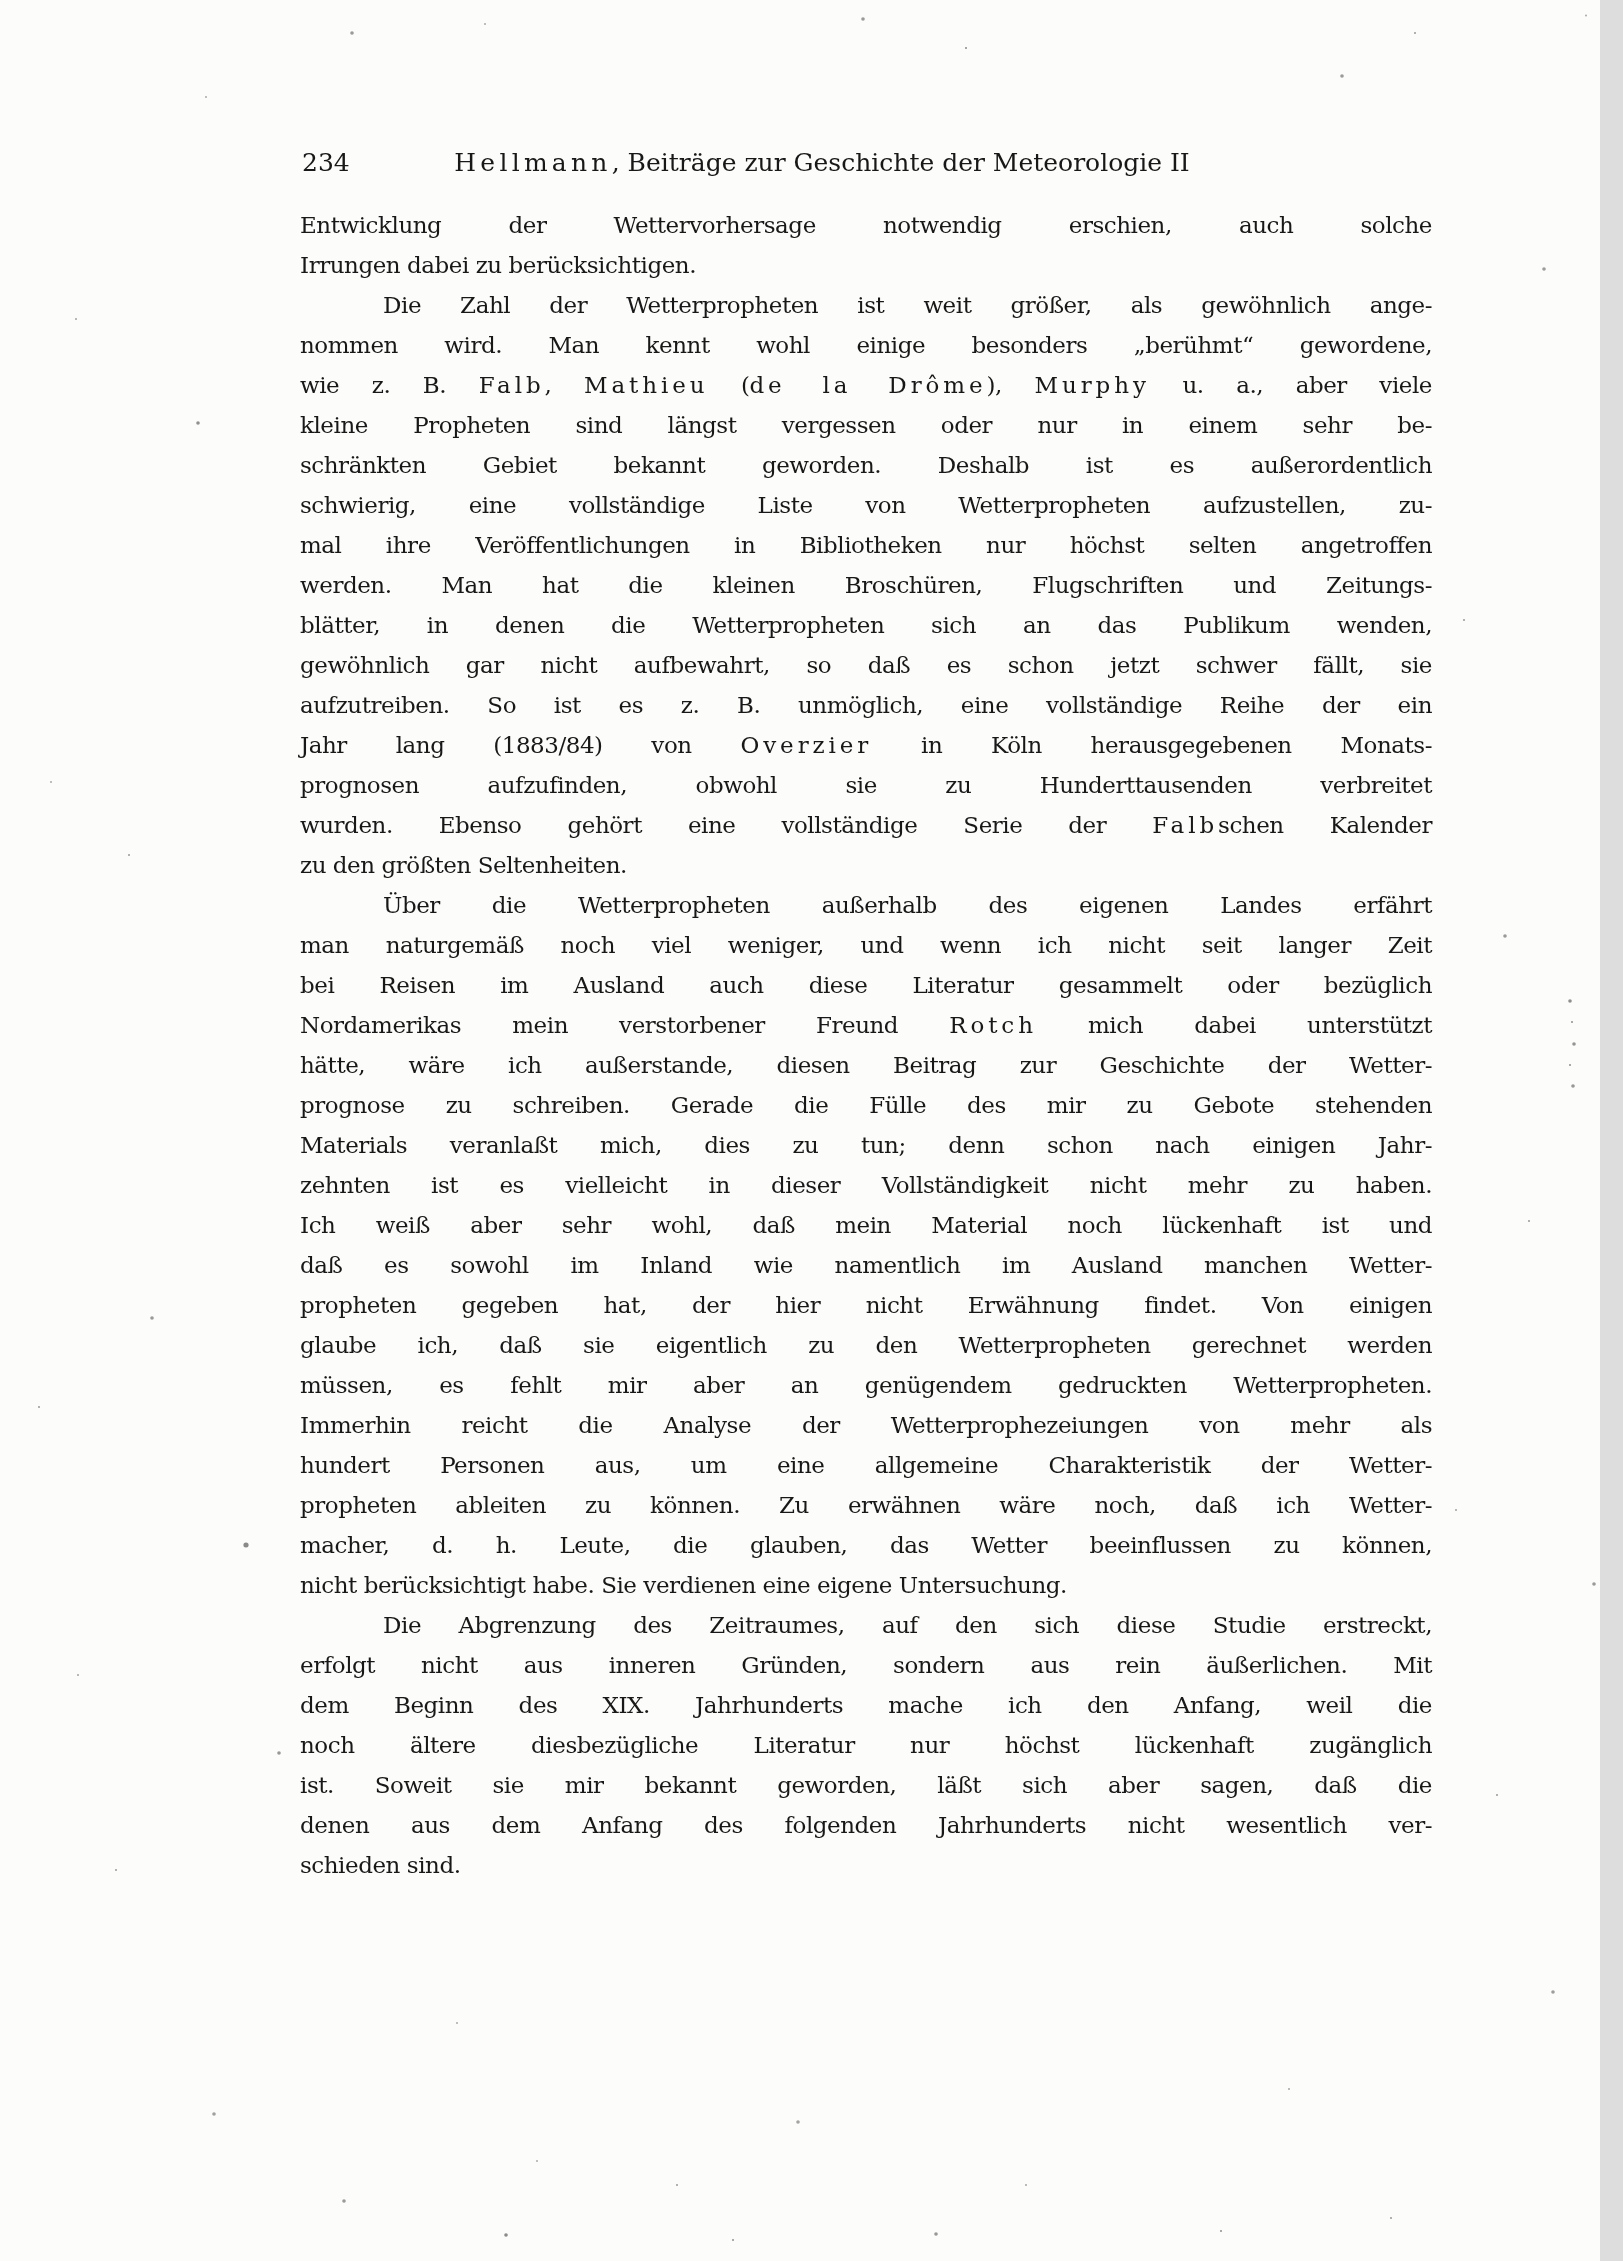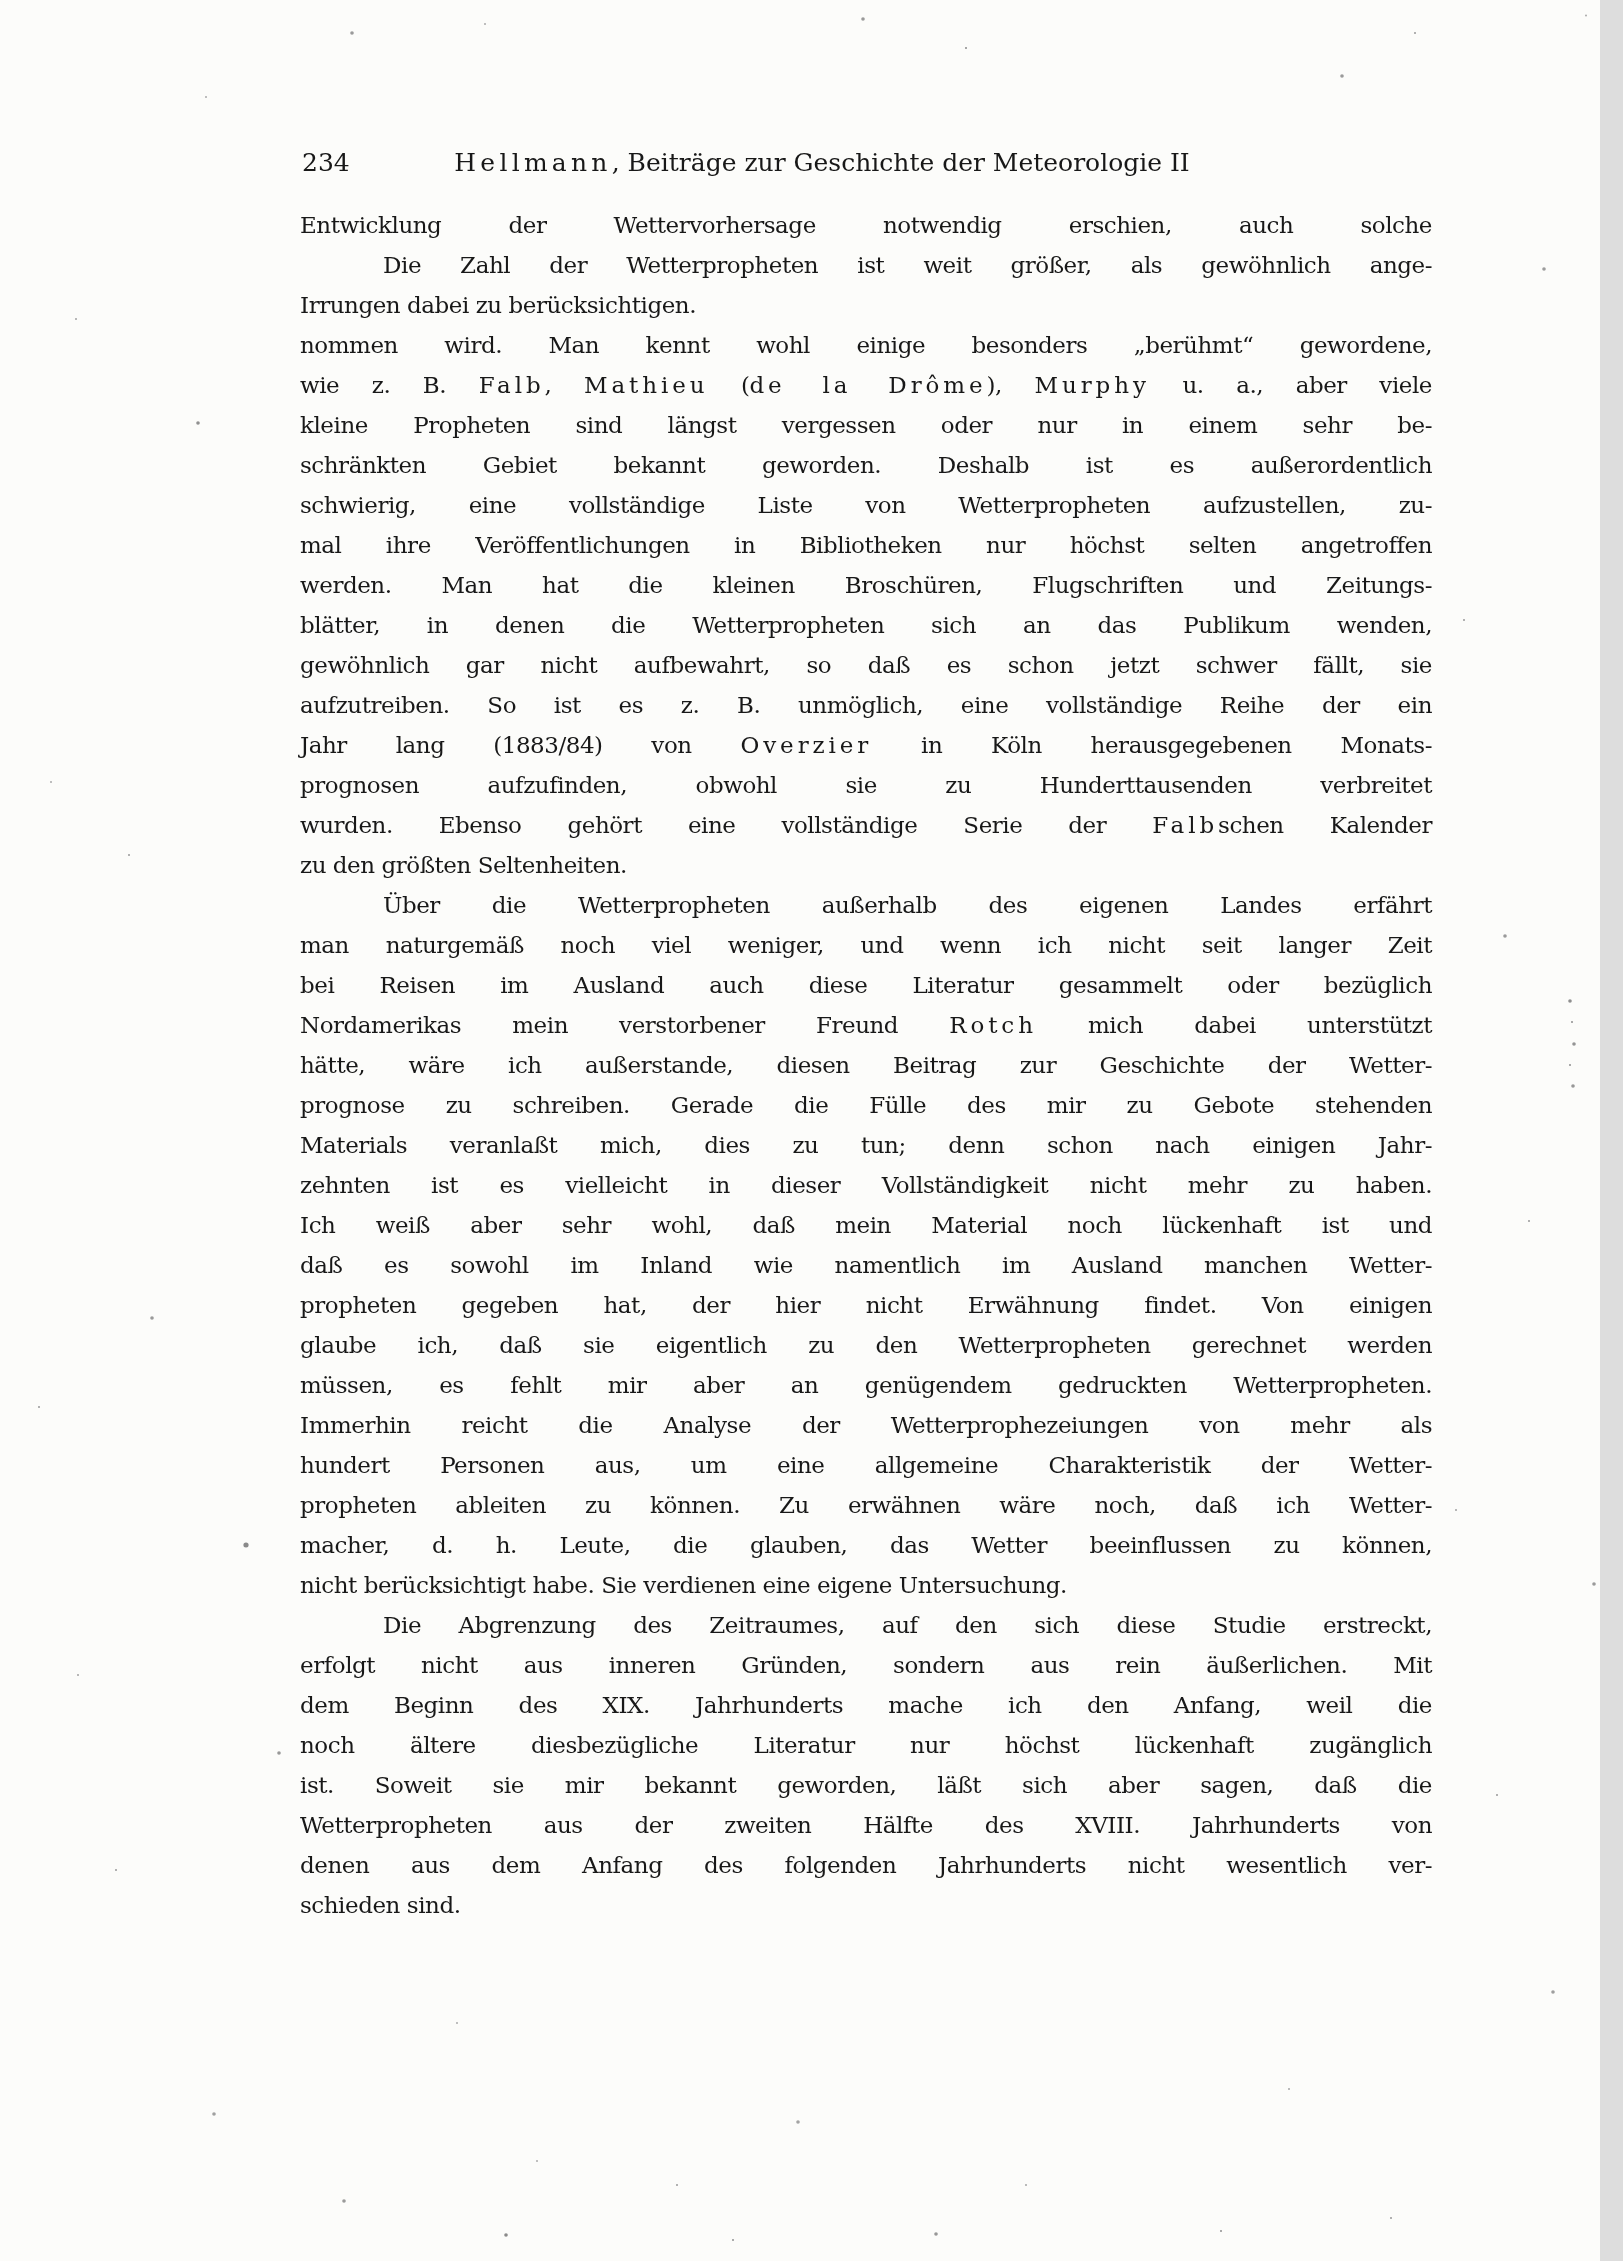--- a/index.html
+++ b/index.html
@@ -65,22 +65,22 @@
 <div class="page">
   <div class="speckles"></div>
 
   <div class="running-header">
     <span class="page-number">234</span>
     <span class="header-title"><span class="sp">Hellmann</span><span>, Beiträge zur Geschichte der Meteorologie II</span></span>
   </div>
 
   <div class="text-block">
       <div class="line">Entwicklung der Wettervorhersage notwendig erschien, auch solche</div>
+      <div class="line end">Irrungen dabei zu berücksichtigen.</div>
       <div class="line indent">Die Zahl der Wetterpropheten ist weit größer, als gewöhnlich ange-</div>
-      <div class="line end">Irrungen dabei zu berücksichtigen.</div>
       <div class="line">nommen wird.  Man kennt wohl einige besonders „berühmt“ gewordene,</div>
       <div class="line">wie z. B. <span class="sp">Falb</span>, <span class="sp">Mathieu</span> (<span class="sp">de la Drôme</span>), <span class="sp">Murphy</span> u. a., aber viele</div>
       <div class="line">kleine Propheten sind längst vergessen oder nur in einem sehr be-</div>
       <div class="line">schränkten Gebiet bekannt geworden.  Deshalb ist es außerordentlich</div>
       <div class="line">schwierig, eine vollständige Liste von Wetterpropheten aufzustellen, zu-</div>
       <div class="line">mal ihre Veröffentlichungen in Bibliotheken nur höchst selten angetroffen</div>
       <div class="line">werden.  Man hat die kleinen Broschüren, Flugschriften und Zeitungs-</div>
       <div class="line">blätter, in denen die Wetterpropheten sich an das Publikum wenden,</div>
       <div class="line">gewöhnlich gar nicht aufbewahrt, so daß es schon jetzt schwer fällt, sie</div>
       <div class="line">aufzutreiben.  So ist es z. B. unmöglich, eine vollständige Reihe der ein</div>
@@ -104,18 +104,17 @@
       <div class="line">Immerhin reicht die Analyse der Wetterprophezeiungen von mehr als</div>
       <div class="line">hundert Personen aus, um eine allgemeine Charakteristik der Wetter-</div>
       <div class="line">propheten ableiten zu können.  Zu erwähnen wäre noch, daß ich Wetter-</div>
       <div class="line">macher, d. h. Leute, die glauben, das Wetter beeinflussen zu können,</div>
       <div class="line end">nicht berücksichtigt habe.  Sie verdienen eine eigene Untersuchung.</div>
       <div class="line indent">Die Abgrenzung des Zeitraumes, auf den sich diese Studie erstreckt,</div>
       <div class="line">erfolgt nicht aus inneren Gründen, sondern aus rein äußerlichen.  Mit</div>
       <div class="line">dem Beginn des XIX. Jahrhunderts mache ich den Anfang, weil die</div>
       <div class="line">noch ältere diesbezügliche Literatur nur höchst lückenhaft zugänglich</div>
       <div class="line">ist.  Soweit sie mir bekannt geworden, läßt sich aber sagen, daß die</div>
-      <div class="line">Wetterpropheten aus der zweiten Hälfte des XVIII. Jahrhunderts von</div>
       <div class="line">denen aus dem Anfang des folgenden Jahrhunderts nicht wesentlich ver-</div>
       <div class="line end">schieden sind.</div>
     </div>
 </div>
 
 
 </body></html>

